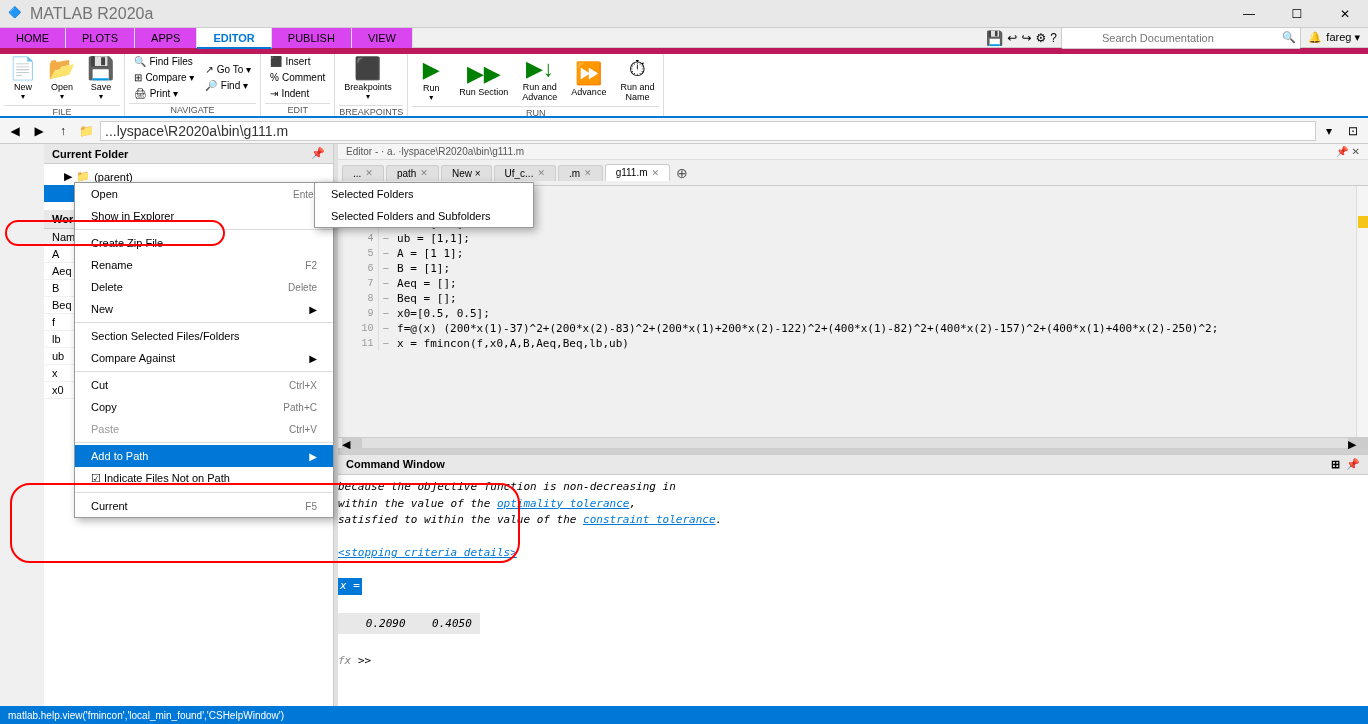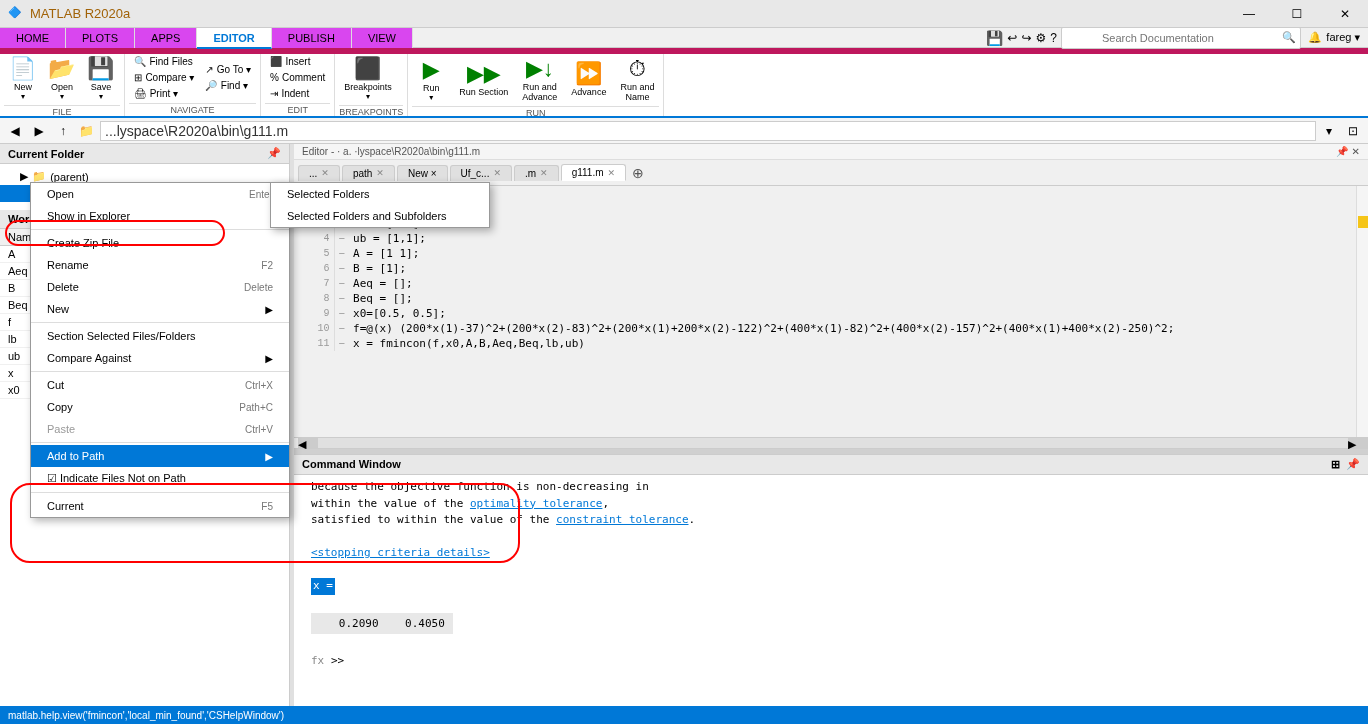--- a/index.html
+++ b/index.html
@@ -9,21 +9,21 @@
     #titlebar {
       background: #e8e8e8;
       height: 28px;
       display: flex;
       align-items: center;
       padding: 0 8px;
       border-bottom: 1px solid #ccc;
       position: relative;
     }
     #titlebar .app-icon { width: 16px; height: 16px; margin-right: 6px; }
-    #titlebar .title { font-size: 13px; color: #a16207; flex: 1; }
+    #titlebar .title { font-size: 16px; color: #737373; flex: 1; }
     #titlebar .win-controls { display: flex; gap: 2px; position: absolute; right: 0; top: 0; }
     #titlebar .win-btn { width: 46px; height: 28px; display: flex; align-items: center; justify-content: center; font-size: 12px; cursor: pointer; }
 
     
     #left-panel {
       width: 290px;
       border-right: 1px solid #ccc;
       display: flex;
       flex-direction: column;
       background: #fff;
@@ -153,43 +153,45 @@
       background: #e8e8e8;
       padding: 3px 8px;
       font-size: 11px;
       font-weight: bold;
       border-bottom: 1px solid #ccc;
       display: flex;
       justify-content: space-between;
     }
     #command-content {
       flex: 1;
-      padding: 4px 17px;
+      padding: 4px 0;
       font-family: 'Consolas', monospace;
       font-size: 11px;
       overflow: auto;
       background: #fff;
+      font-style: italic;
     }
 
     
     ::-webkit-scrollbar { width: 8px; height: 8px; }
     ::-webkit-scrollbar-track { background: #f0f0f0; }
     ::-webkit-scrollbar-thumb { background: #bbb; border-radius: 2px; }
 
     
     #layout {
       display: flex;
       flex-direction: column;
       height: 724px;
       width: 1368px;
     }
     #middle-area {
       display: flex;
       flex: 1;
       overflow: hidden;
+      margin-left: 44px;
     }
     #right-area {
       flex: 1;
       display: flex;
       flex-direction: column;
       overflow: hidden;
     }
 
     
     #workspace-header {

